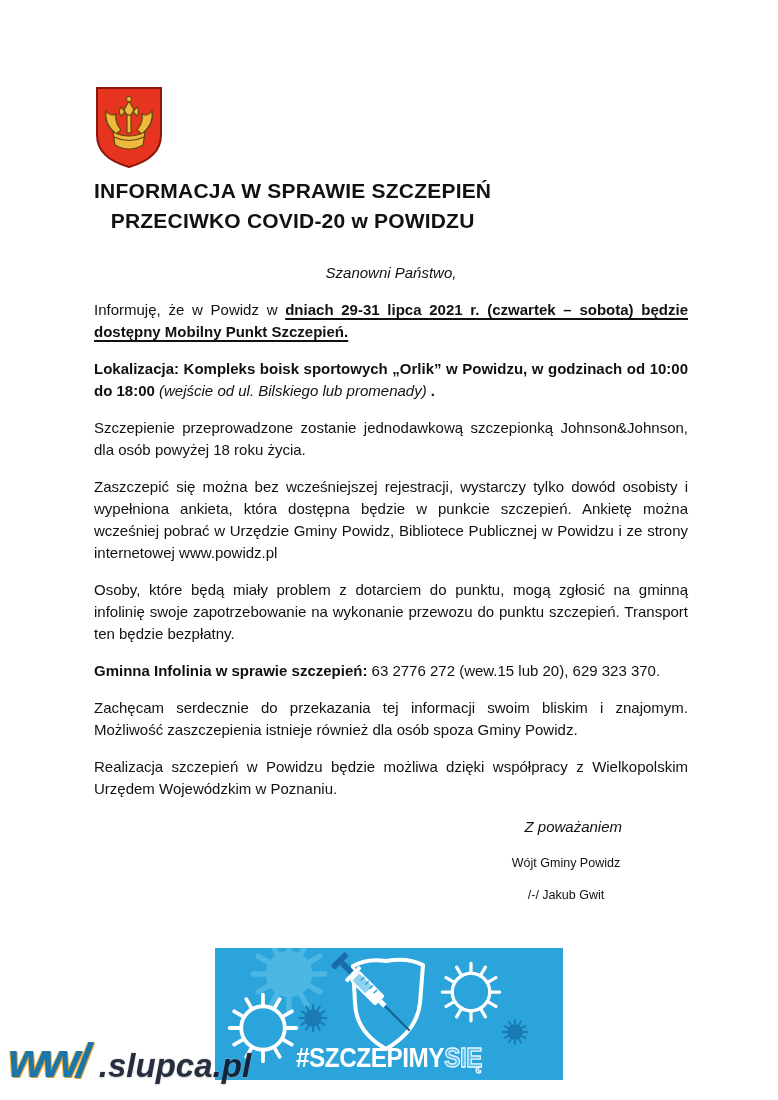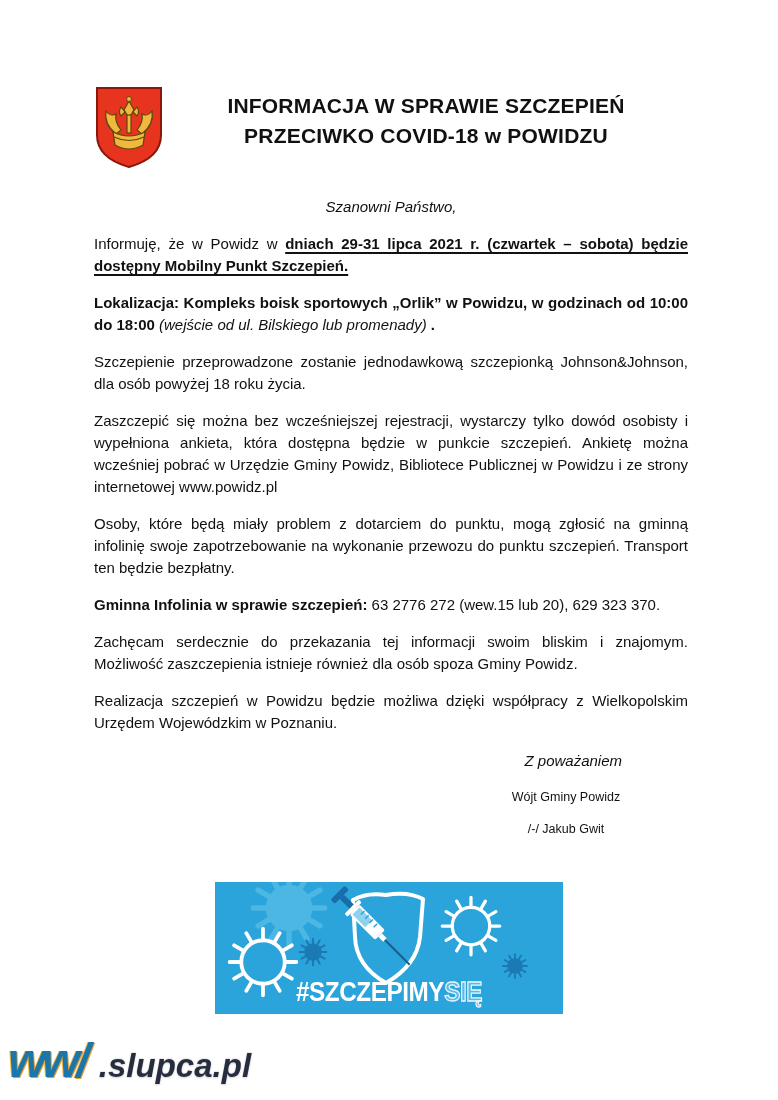--- a/index.html
+++ b/index.html
@@ -13,20 +13,21 @@
     color: #111111;
   }
   .content {
     padding: 85px 90px 0 94px;
   }
   
   .header {
     display: flex;
     align-items: flex-start;
     margin-bottom: 26px;
+    flex-direction: column;
   }
   .crest { width: 70px; height: 85px; flex: 0 0 auto; }
   .titles {
     flex: 1 1 auto;
     text-align: center;
     padding-top: 6px;
     font-size: 21px;
     font-weight: bold;
     line-height: 30px;
     letter-spacing: 0.2px;
@@ -127,21 +128,21 @@
           <rect x="33" y="30" width="4" height="18"></rect>
           <path d="M27,22 Q24,27 27,31 L31,27 Z"></path>
           <path d="M43,22 Q46,27 43,31 L39,27 Z"></path>
           <path d="M19,47 Q35 55 51,47 L49,60 Q35 68 21,60 Z"></path>
           <path d="M20,52 Q35 59 50,52" fill="none"></path>
         </g>
         <circle cx="35" cy="14" r="2.5" fill="#eeb93c" stroke="#5d460e" stroke-width="1"></circle>
       </svg>
       <div class="titles">
         <div>INFORMACJA W SPRAWIE SZCZEPIEŃ</div>
-        <div>PRZECIWKO COVID-18 w POWIDZU</div>
+        <div>PRZECIWKO COVID-20 w POWIDZU</div>
       </div>
     </div>
 
     <p class="p salutation">Szanowni Państwo,</p>
 
     <p class="p"><span>Informuję, że w Powidz  w </span><span class="bold-underline">dniach 29-31 lipca 2021 r.  (czwartek – sobota) będzie dostępny Mobilny Punkt Szczepień.</span></p>
 
     <p class="p"><span class="bold">Lokalizacja: Kompleks boisk sportowych „Orlik” w Powidzu, w godzinach  od 10:00 do 18:00 </span><span class="bold-italic">(wejście od ul. Bilskiego lub promenady)</span><span class="bold"> .</span></p>
 
     <p class="p">Szczepienie przeprowadzone zostanie jednodawkową szczepionką Johnson&amp;Johnson,  dla osób powyżej 18 roku życia.</p>

